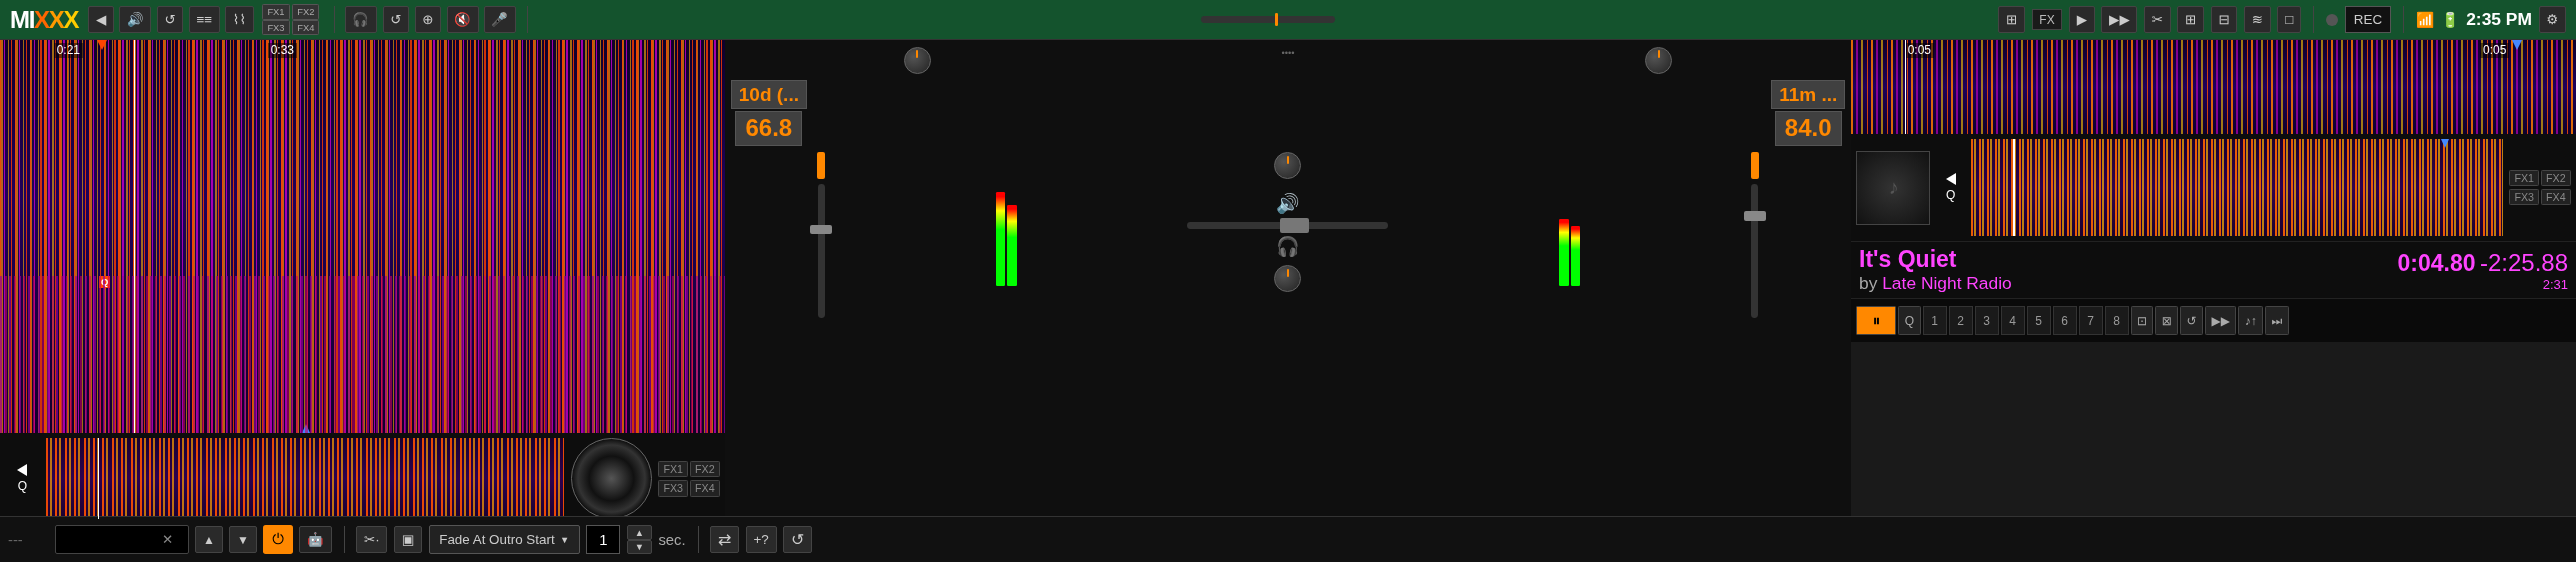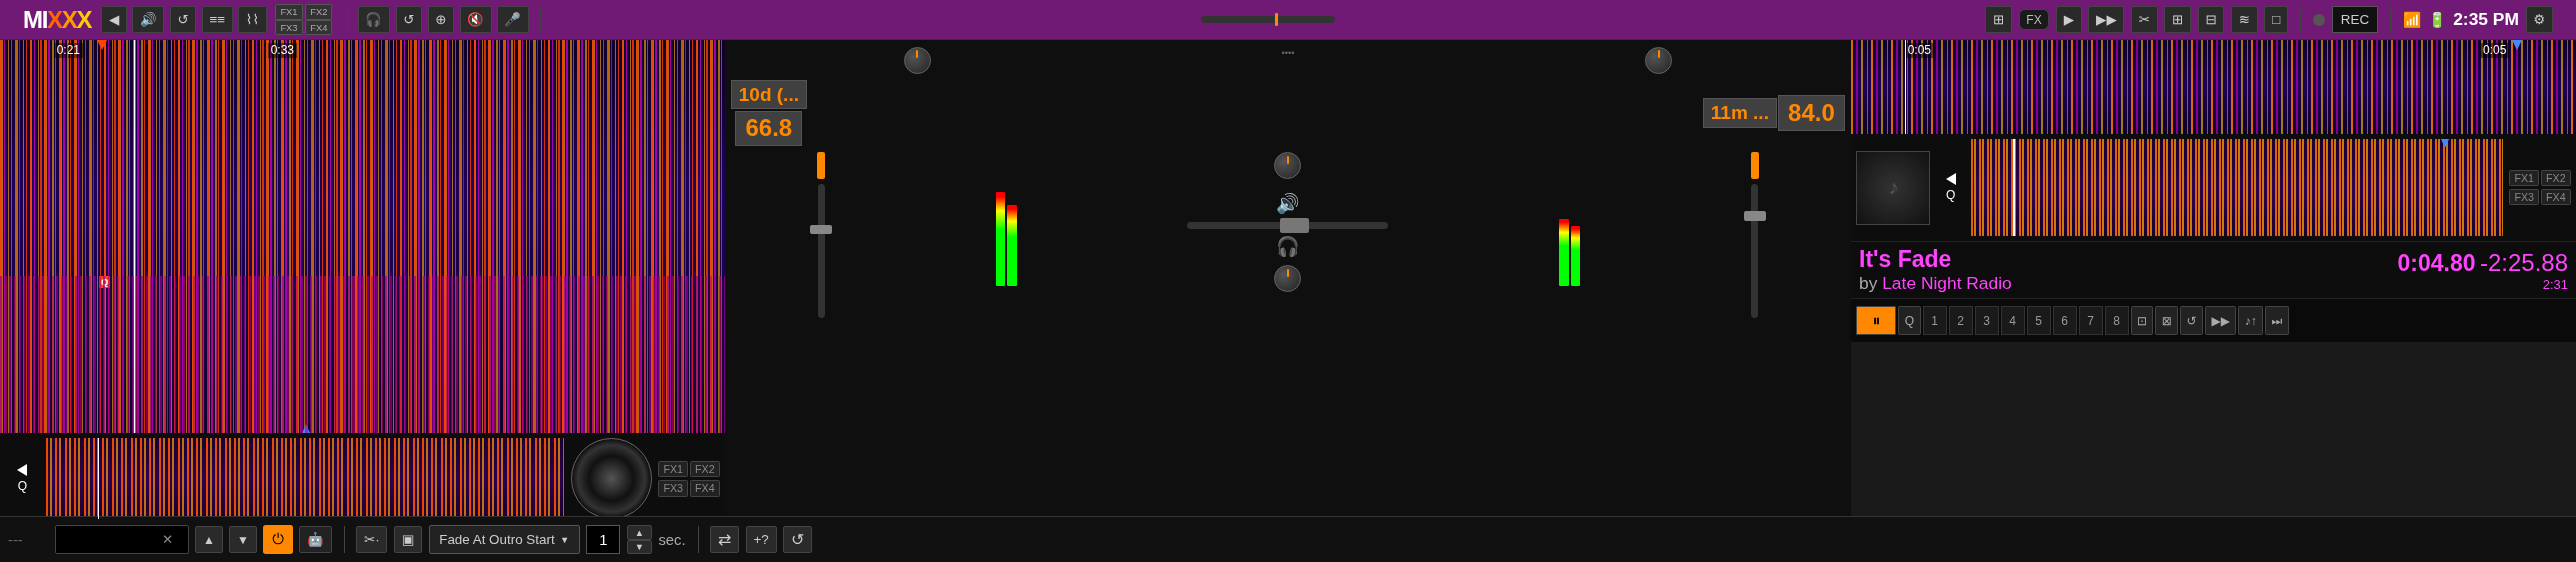--- a/index.html
+++ b/index.html
@@ -9,23 +9,23 @@
       width: 2576px;
       height: 562px;
       overflow: hidden;
       color: #fff;
       font-size: 16px;
     }
 
     .top-bar {
       display: flex;
       align-items: center;
-      background: #701a75;
+      background: #14532d;
       height: 40px;
-      padding: 0 23px;
+      padding: 0 10px;
       border-bottom: 0.7px solid #333;
     }
 
     .logo {
       font-size: 24px;
       font-weight: bold;
       color: #fff;
       letter-spacing: -1.3px;
       margin-right: 10px;
     }
@@ -532,21 +532,21 @@
     .wifi-signal { font-size: 14.8px; color: #0f0; }
     .battery-icon { font-size: 14.8px; color: #0f0; }
 
     .top-fx-btn {
       background: #1a1a1a;
       border: 0.7px solid #444;
       color: #bbb;
       padding: 2.7px 6.7px;
       font-size: 12px;
       cursor: pointer;
-      border-radius: 6px;
+      border-radius: 0;
     }
 
     .thumbnail-box {
       width: 74px;
       height: 74px;
       background: #222;
       flex-shrink: 0;
       border: 0.7px solid #444;
       overflow: hidden;
     }
@@ -710,21 +710,21 @@
           </div>
         </div>
         <div class="knob"></div>
       </div>
 
       <div style="display:flex;justify-content:space-between;width:100%;gap:5.4px;padding:2.7px;">
         <div style="display:flex;flex-direction:column;align-items:center;gap:1.3px;">
           <div class="bpm-display">10d (...</div>
           <div class="bpm-display" style="font-size:24px;">66.8</div>
         </div>
-        <div style="display:flex;flex-direction:row;align-items:center;gap:1.3px;">
+        <div style="display:flex;flex-direction:column;align-items:center;gap:1.3px;">
           <div class="bpm-display">11m ...</div>
           <div class="bpm-display" style="font-size:24px;">84.0</div>
         </div>
       </div>
 
       <div class="mixer-faders-area">
 
         <div class="channel-fader">
           <div class="fader-orange"></div>
           <div class="vertical-fader">
@@ -805,21 +805,21 @@
           </div>
           <div style="display:flex;gap:2px;">
             <span class="fx-tag">FX3</span>
             <span class="fx-tag">FX4</span>
           </div>
         </div>
       </div>
 
       <div style="display:flex;align-items:center;justify-content:space-between;padding:4px 8px;background:#0d0d0d;border-top:0.7px solid #222;">
         <div>
-          <div class="track-name-big">It's Fade</div>
+          <div class="track-name-big">It's Quiet</div>
           <div class="track-artist-line">
             by <span class="artist-name">Late Night Radio</span>
           </div>
         </div>
         <div class="time-info-box">
           <div>
             <span class="time-pos">0:04.80</span>
             <span class="time-neg">-2:25.88</span>
           </div>
           <div class="time-dur">2:31</div>

